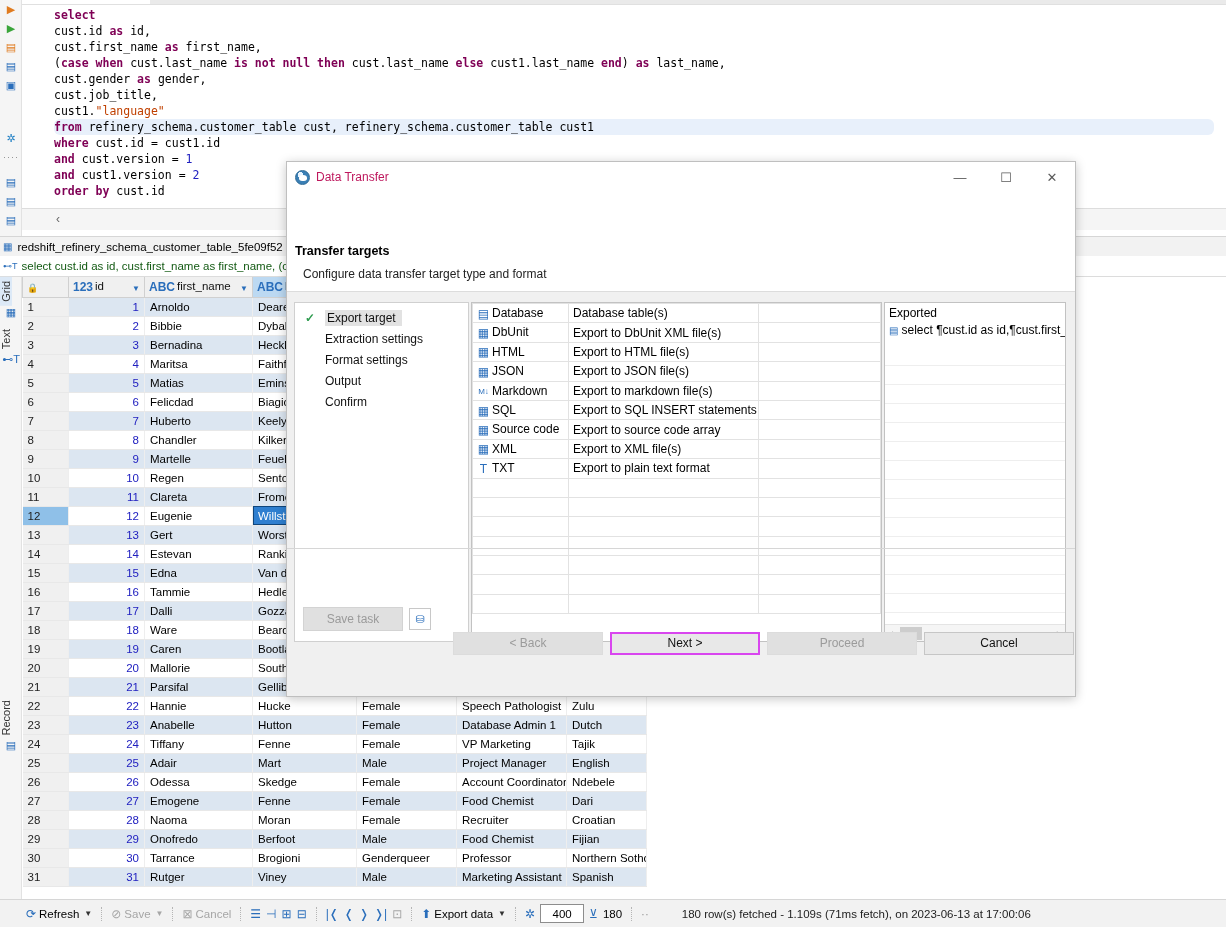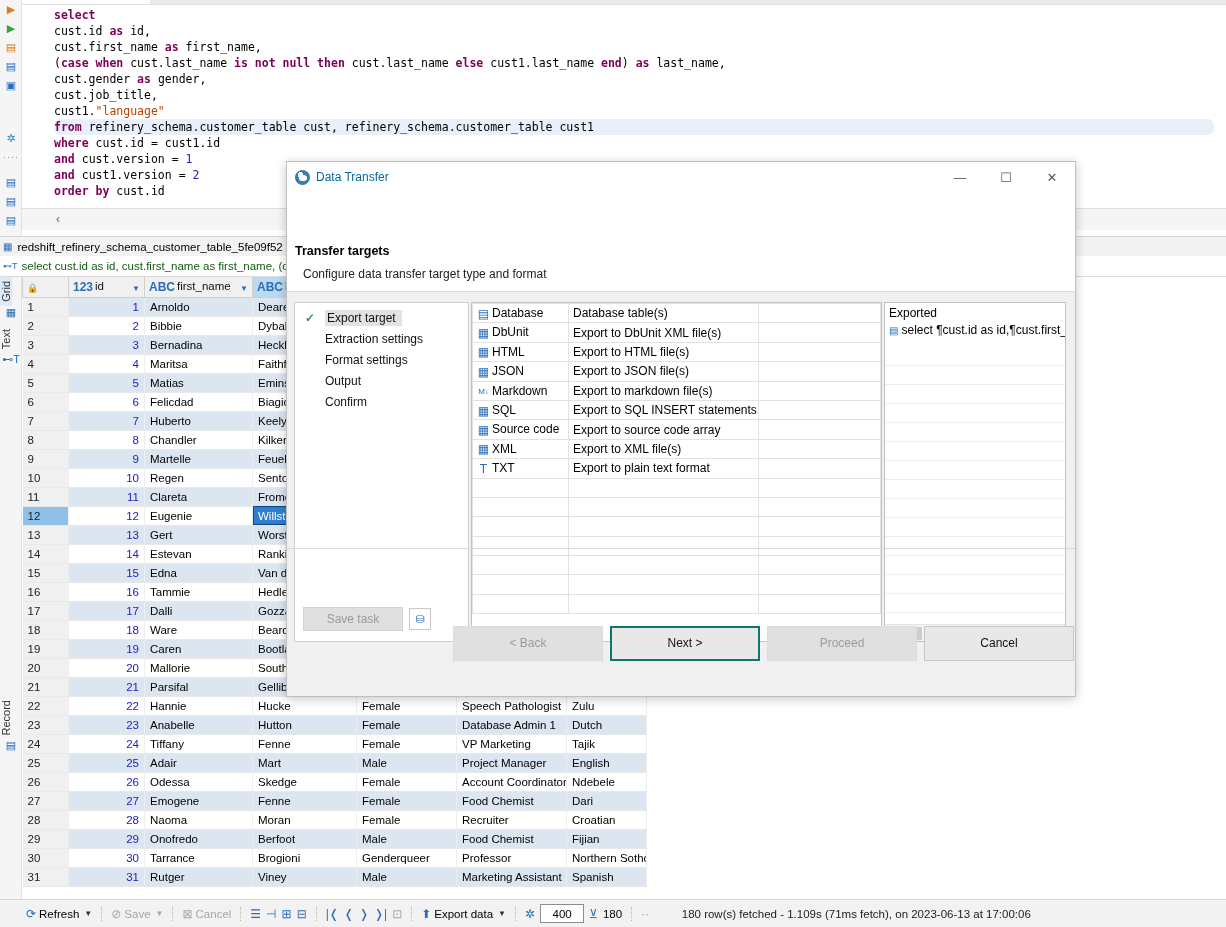--- a/index.html
+++ b/index.html
@@ -144,21 +144,21 @@
   .dialog {
     position: absolute; left: 286px; top: 161px; width: 790px; height: 536px;
     background: #f0f0f0;
     border: 1px solid #bfbfbf;
     box-shadow: 0 2px 10px rgba(0,0,0,0.22);
   }
   .dlg-title {
     height: 30px; background: #ffffff; display: flex; align-items: center;
     padding-left: 8px; gap: 6px; position: relative;
   }
-  .dlg-title .t { color: #0369a1; font-size: 12px; }
+  .dlg-title .t { color: #be185d; font-size: 12px; }
   .dbeaver-ico {
     width: 15px; height: 15px; border-radius: 50%;
     background: radial-gradient(circle at 35% 30%, #e8f4ff 0 22%, #3a7fb5 23% 100%);
     border: 1px solid #2d6a96; position: relative;
   }
   .dbeaver-ico:after {
     content: ""; position: absolute; left: 3px; top: 4px; width: 8px; height: 6px;
     background: #ffffff; border-radius: 50% 50% 40% 40%;
   }
   .wbtns { position: absolute; right: 0; top: 0; display: flex; height: 30px; }
@@ -216,26 +216,26 @@
   .exp-hscroll .arr { width: 14px; text-align: center; color: #555; font-size: 10px; }
   .exp-thumb { position: absolute; left: 15px; top: 2px; width: 22px; height: 13px; background: #cdcdcd; }
 
   .dlg-footline { position: absolute; left: 0; right: 0; top: 386px; height: 1px; background: #d6d6d6;}
   .dlg-foot {
     position: absolute; left: 0; right: 0; bottom: 0; height: 106px;
     display: flex; align-items: center; justify-content: flex-start;
     padding-left: 166px; gap: 7px;
   }
   .btn {
-    width: 150px; height: 35px; font-size: 12px; background: #e0e0e0;
+    width: 150px; height: 23px; font-size: 12px; background: #e0e0e0;
     border: 1px solid #d0d0d0; display: flex; align-items: center; justify-content: center;
     color: #111;
   }
   .btn.disabled { color: #9b9b9b; background: #e0e0e0; border-color: #dcdcdc; }
-  .btn.default { background: #e8e8e8; border: 2px solid #0f766e; }
+  .btn.default { background: #e8e8e8; border: 2px solid #d946ef; }
   .btn.plain { background: #e8e8e8; border: 1px solid #c6c6c6; }
 </style>
 </head>
 <body>
 
 <div id="root">
 
   <div class="editor-topstrip"></div>
   <div class="editor-topstrip2"></div>
 

